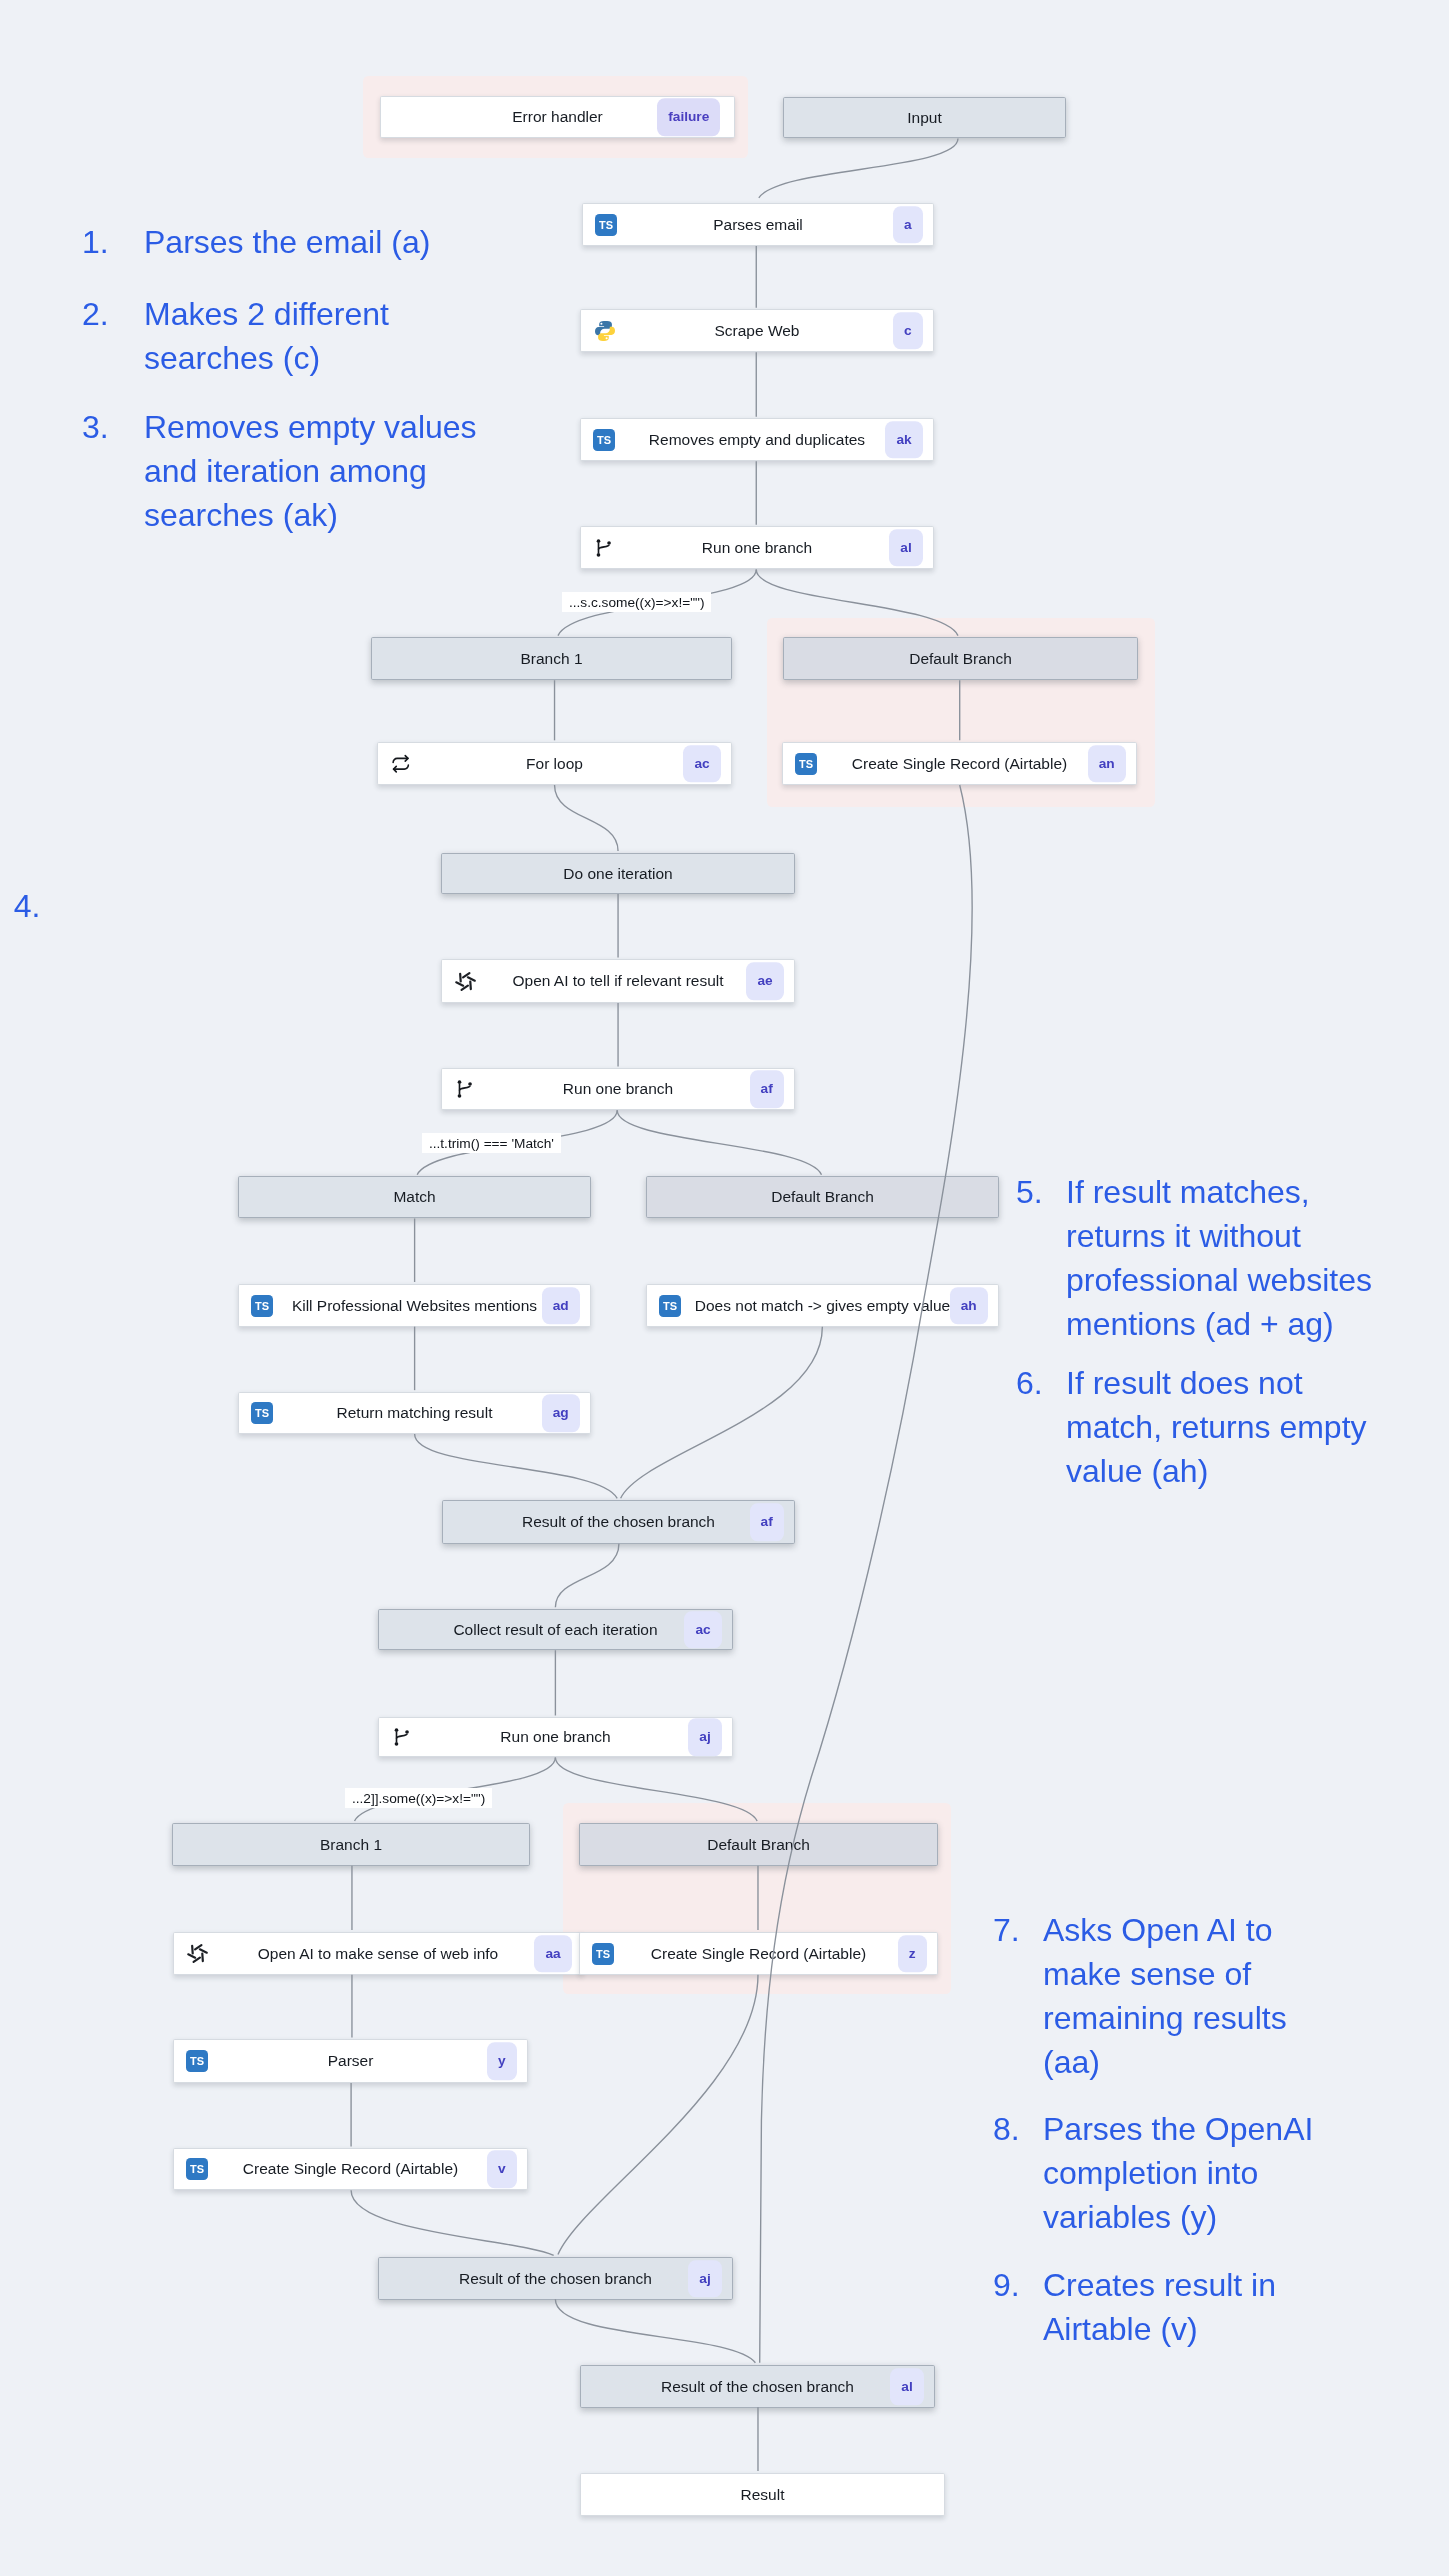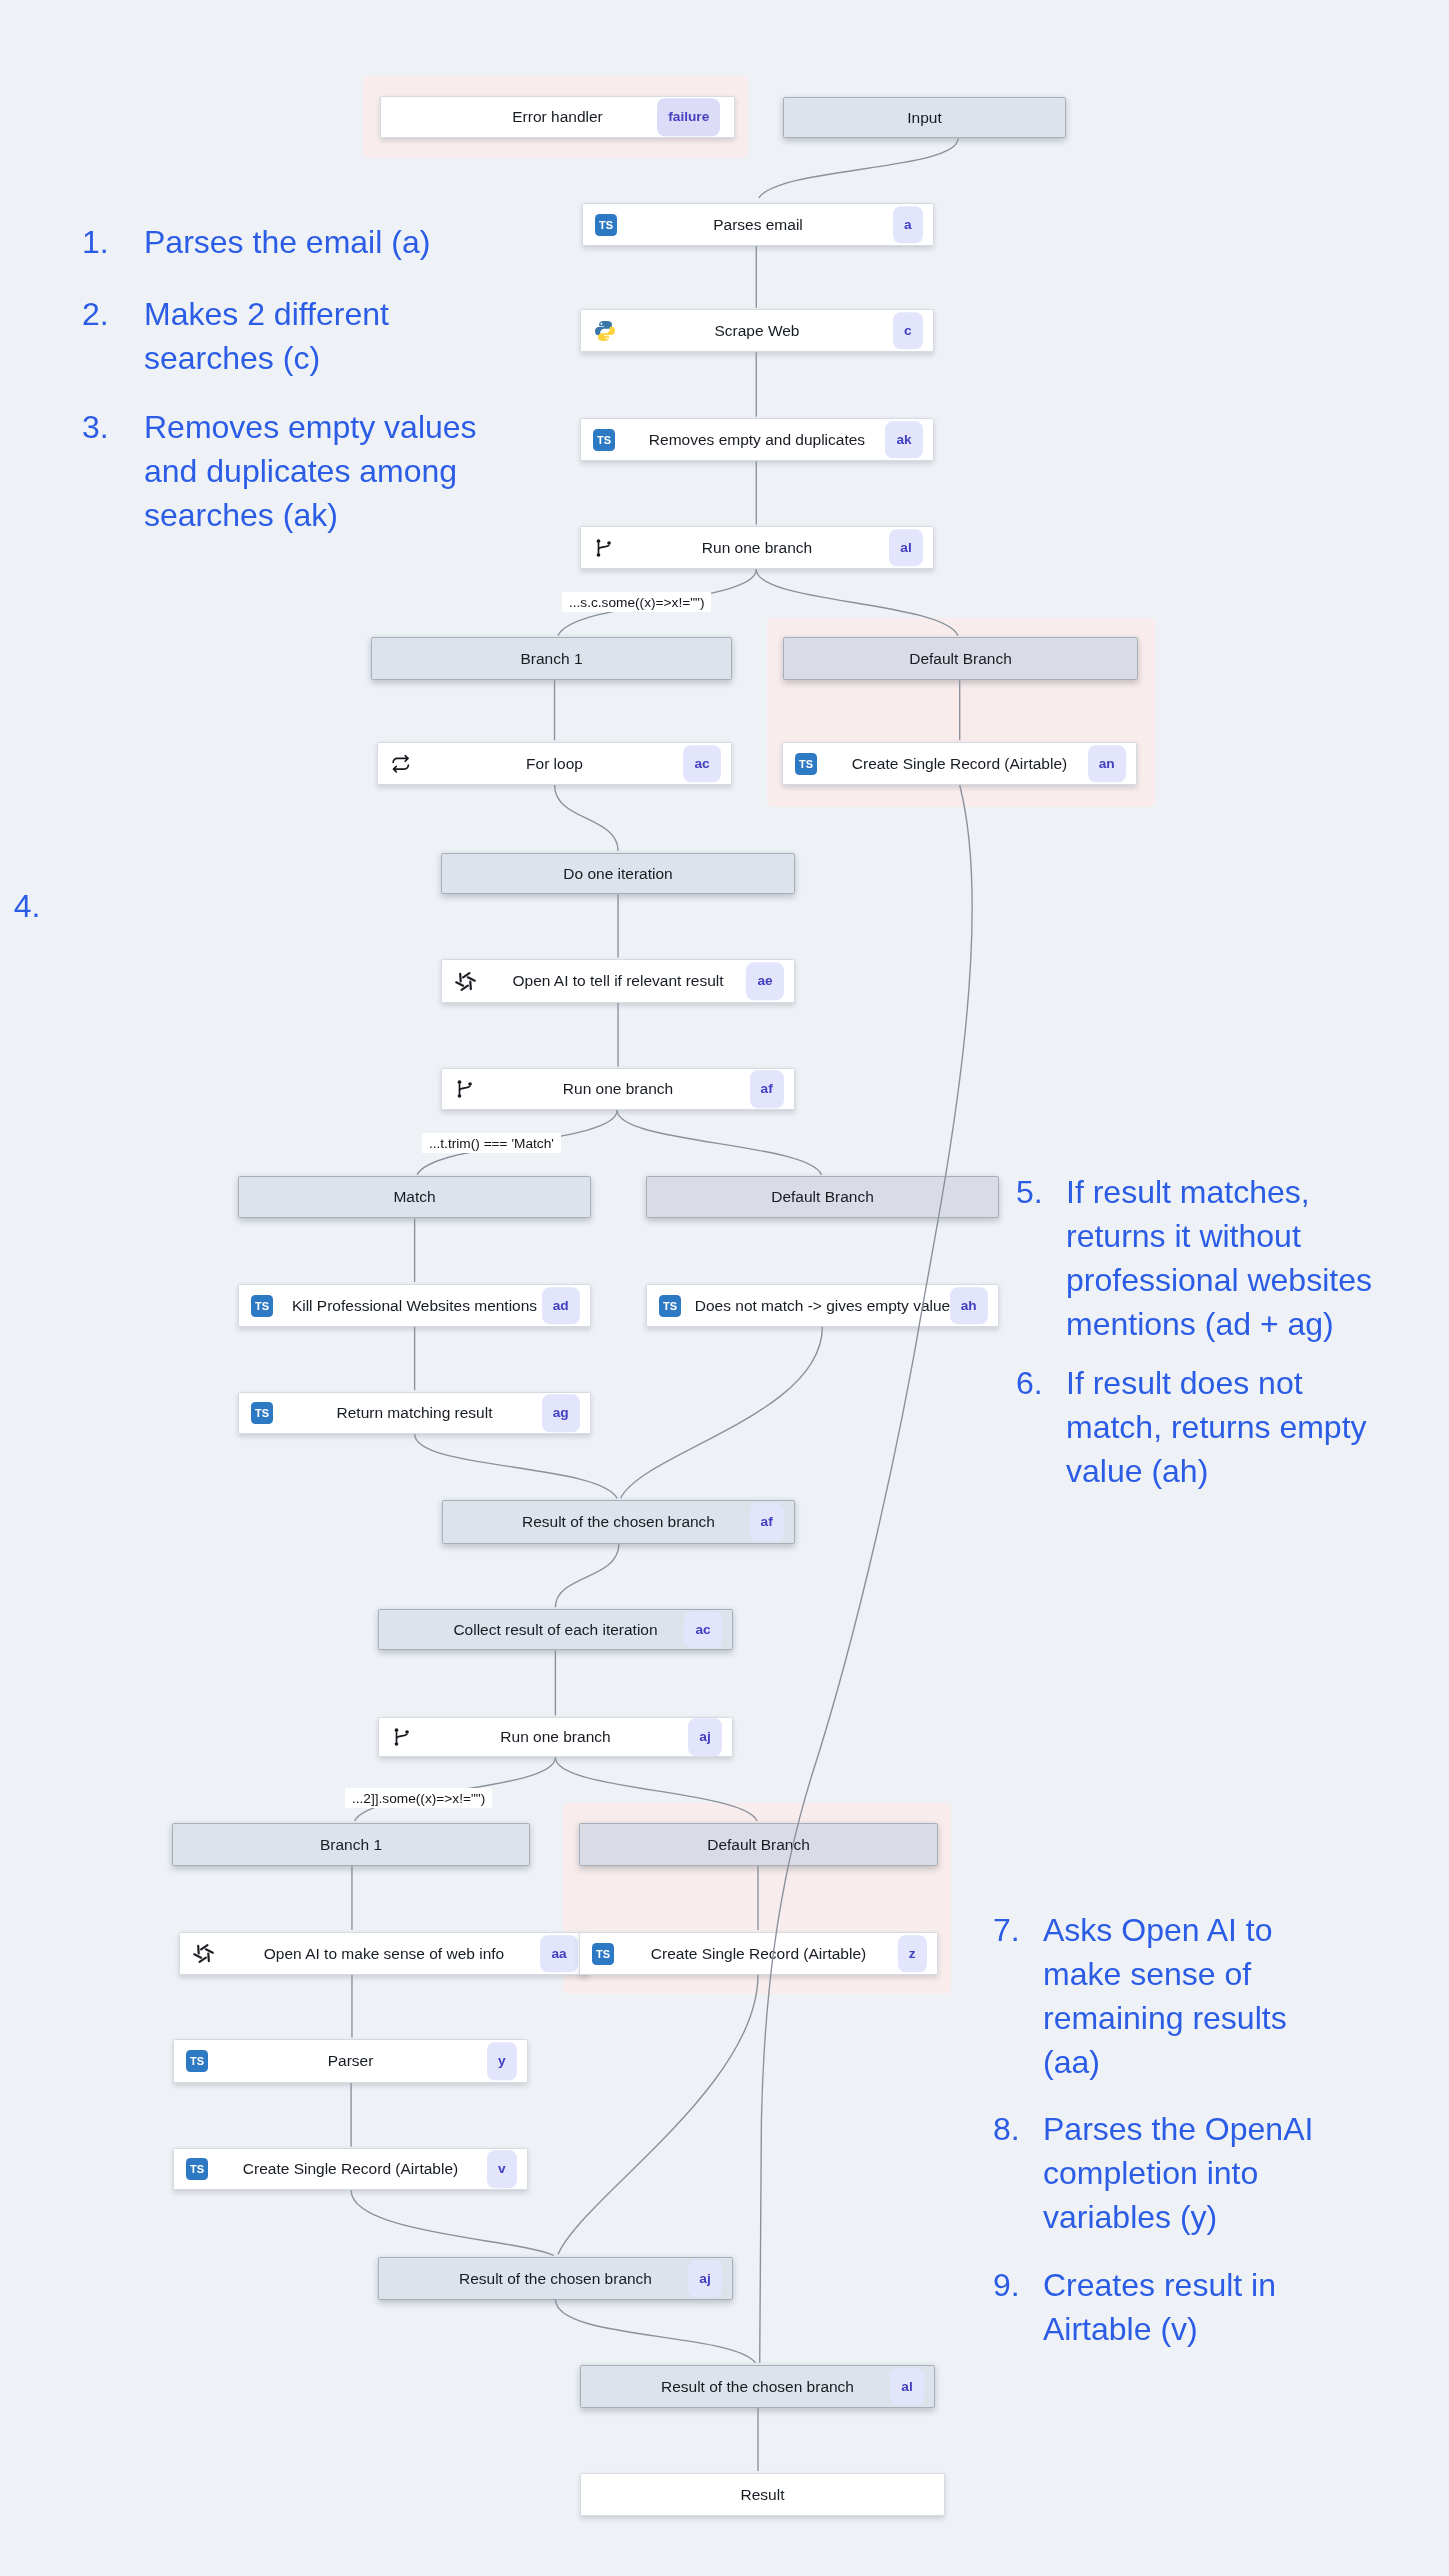--- a/index.html
+++ b/index.html
@@ -255,21 +255,21 @@
 
   <div class="cond" style="left:345px;top:1788px">...2]].some((x)=&gt;x!="")</div>
 
   <div class="hdr" style="left:172px;top:1823px;width:358px;height:43px">
     <span class="lbl">Branch 1</span>
   </div>
   <div class="hdr darker" style="left:579px;top:1823px;width:359px;height:43px">
     <span class="lbl">Default Branch</span>
   </div>
 
-  <div class="node" style="left:179px;top:1932px;width:410px;height:43px">
+  <div class="node" style="left:173px;top:1932px;width:410px;height:43px">
     <span class="icon">
       <svg width="23" height="23" viewBox="0 0 24 24" stroke="#1d2025" stroke-width="2.3" stroke-linecap="round" fill="none">
         <path d="M17 12 L17.56 19.95"></path>
           <path d="M14.5 16.33 L7.9 20.79"></path>
           <path d="M9.5 16.33 L2.34 12.85"></path>
         <path d="M7 12 L6.44 4.05"></path>
           <path d="M9.5 7.67 L16.1 3.21"></path>
           <path d="M14.5 7.67 L21.66 11.15"></path>
       </svg>
     </span>
@@ -321,21 +321,21 @@
     <div class="num">2.</div>
     <div class="lines">
       <div>Makes 2 different</div>
       <div>searches (c)</div>
     </div>
   </div>
   <div class="ann" style="left:82px;top:405px">
     <div class="num">3.</div>
     <div class="lines">
       <div>Removes empty values</div>
-      <div>and duplicates among</div>
+      <div>and iteration among</div>
       <div>searches (ak)</div>
     </div>
   </div>
   <div class="ann tight" style="left:13.7px;top:884px">
     <div class="num">4.</div>
   </div>
 
   <div class="ann right" style="left:1016px;top:1170px">
     <div class="num">5.</div>
     <div class="lines">

